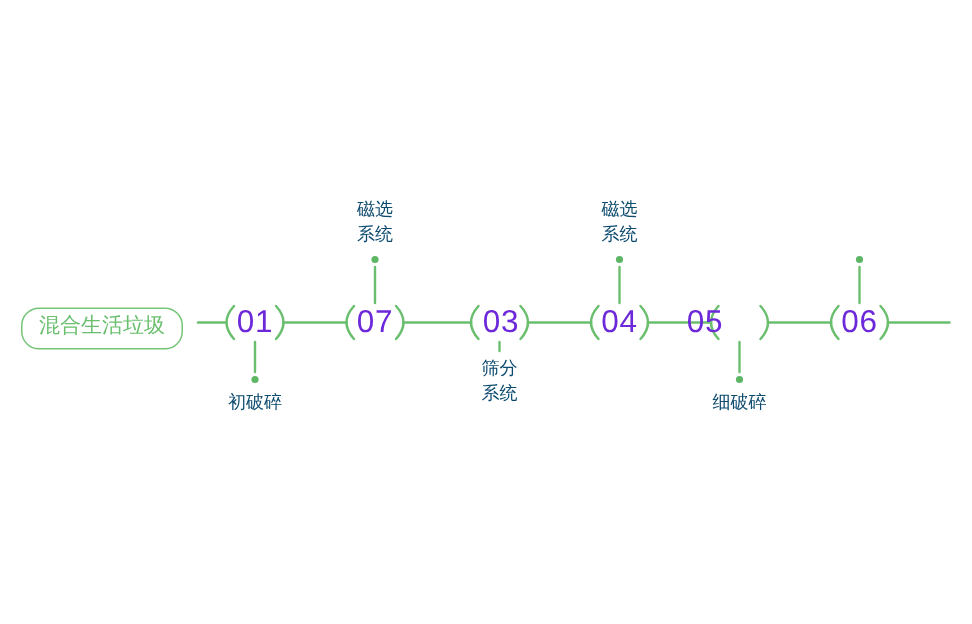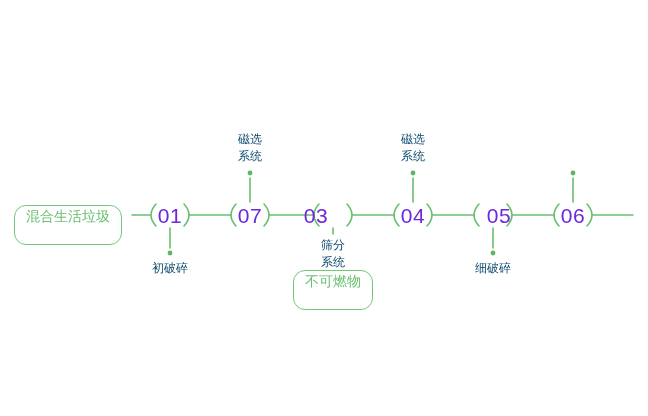--- a/index.html
+++ b/index.html
@@ -26,21 +26,21 @@
     font-size:12px;
     color:#0c4a6e;
     text-align:center;
     white-space:pre-line;
     line-height:1.45;
   }
   .lbl.above{transform:translate(-50%,-100%);}
   .pill{
     position:absolute;
     box-sizing:border-box;
-    height:40px;
+    height:28px;
     line-height:20px;
     padding:0 11px;
     border:1px solid #74c577;
     border-radius:12px;
     color:#6abf6f;
     font-size:14px;
     white-space:nowrap;
     text-align:center;
     background:#ffffff;
   }
@@ -89,30 +89,29 @@
       <circle cx="573" cy="173" r="2.4"></circle>
       <circle cx="170" cy="253" r="2.4"></circle>
       <circle cx="493" cy="253" r="2.4"></circle>
     </g>
   </svg>
 
   <div class="pill start">混合生活垃圾</div>
 
   <span class="num" style="left:170px">01</span>
   <span class="num" style="left:250px">07</span>
-  <span class="num" style="left:316px">03</span>
+  <span class="num" style="left:334px">03</span>
   <span class="num" style="left:413px">04</span>
-  <span class="num" style="left:499px">05</span>
+  <span class="num" style="left:470px">05</span>
   <span class="num" style="left:573px">06</span>
 
   <div class="lbl" style="left:170px;top:260px">初破碎</div>
   <div class="lbl" style="left:333px;top:237px">筛分
 系统</div>
   <div class="lbl" style="left:493px;top:260px">细破碎</div>
 
   <div class="lbl above" style="left:250px;top:166px">磁选
 系统</div>
   <div class="lbl above" style="left:413px;top:166px">磁选
 系统</div>
 
-  <div class="pill tag">不可燃物</div>
 
 </div>
 
 </body></html>

